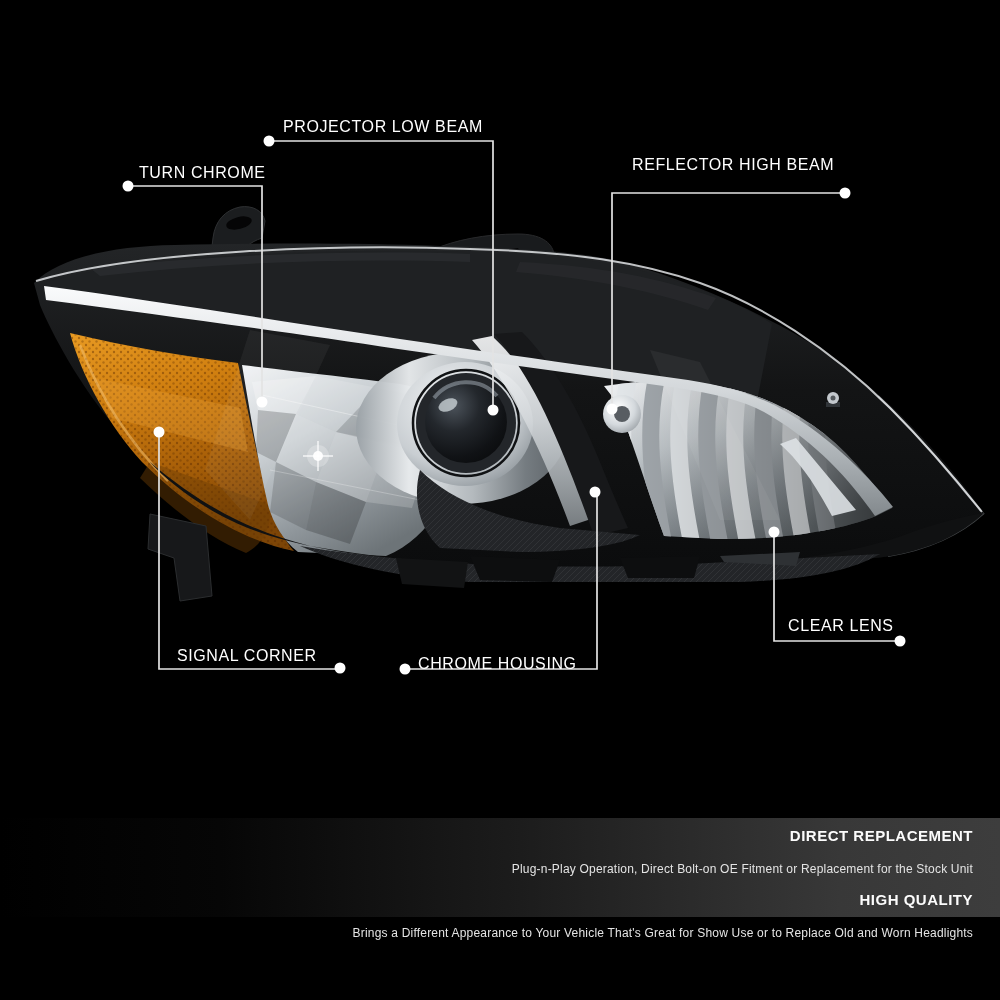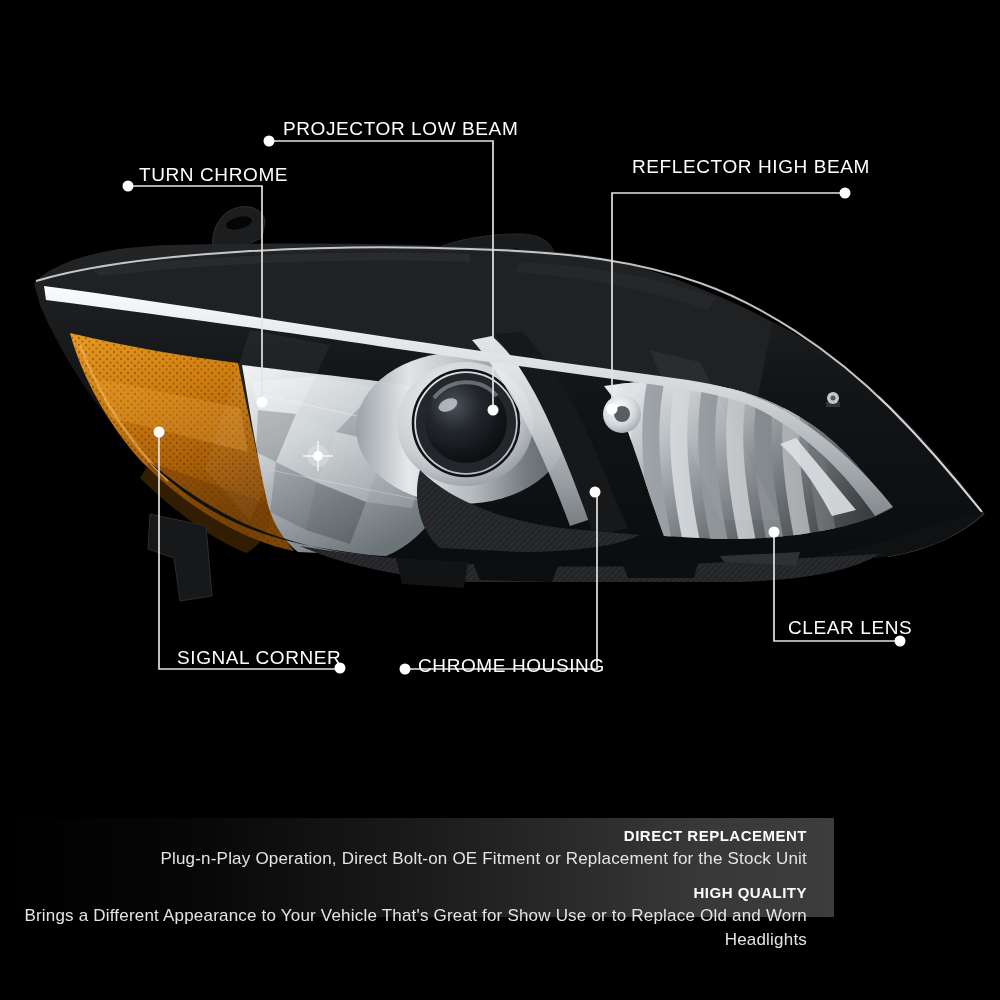--- a/index.html
+++ b/index.html
@@ -1,32 +1,32 @@
 <!DOCTYPE html>
 <html><head>
 <meta charset="utf-8">
 <style>
   html,body{margin:0;padding:0;background:#000;}
   .stage{position:relative;width:1000px;height:1000px;background:#000;overflow:hidden;
          font-family:"Liberation Sans", sans-serif;}
   .stage svg.art{position:absolute;left:0;top:0;}
-  .callout-label{position:absolute;color:#fff;font-size:19px;letter-spacing:.6px;
+  .callout-label{position:absolute;color:#fff;font-size:16px;letter-spacing:.6px;
                  white-space:nowrap;line-height:1;font-weight:400;}
   .lbl-projector{left:283px;top:119px;}
   .lbl-turn{left:139px;top:165px;}
   .lbl-reflector{left:632px;top:157px;}
   .lbl-amber{left:177px;top:648px;}
   .lbl-chrome{left:418px;top:656px;}
   .lbl-clear{left:788px;top:618px;}
-  .feature-panel{position:absolute;left:0;top:818px;width:834px;height:99px;
+  .feature-panel{position:absolute;left:0;top:818px;width:1000px;height:99px;
       background:linear-gradient(to right,#000 0%,#060606 22%,#1c1c1c 52%,#383838 84%,#3d3d3d 100%);}
   .feature-text{position:absolute;right:27px;top:9px;text-align:right;}
   .feature-block{margin:0 0 13px 0;}
   .feature-heading{color:#fcfcfc;font-size:15px;font-weight:bold;letter-spacing:.5px;line-height:1.2;}
-  .feature-desc{color:#e4e4e4;font-size:17px;letter-spacing:.2px;line-height:1.4;margin-top:2px;}
+  .feature-desc{color:#e4e4e4;font-size:12px;letter-spacing:.2px;line-height:1.4;margin-top:16px;}
 </style>
 </head>
 <body>
 
 <div class="stage">
 
   <svg class="art" width="1000" height="1000" viewBox="0 0 1000 1000">
     <defs>
       <linearGradient id="gBody" x1="0" y1="0" x2="0" y2="1">
         <stop offset="0" stop-color="#232527"></stop>

